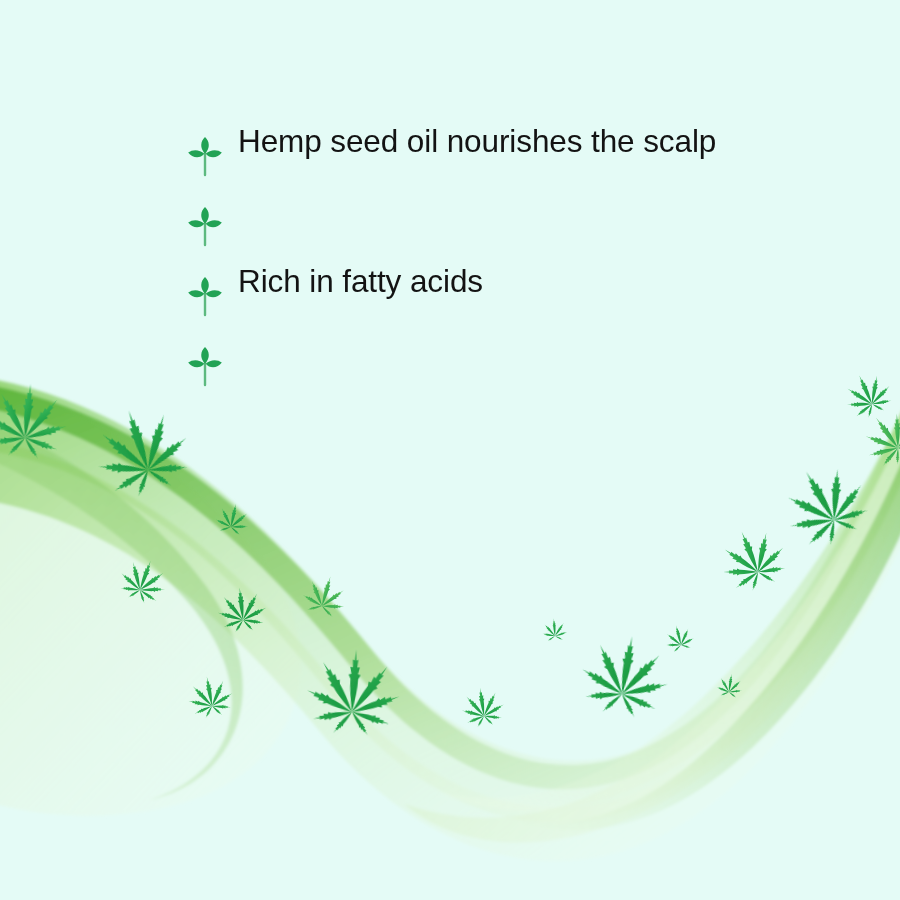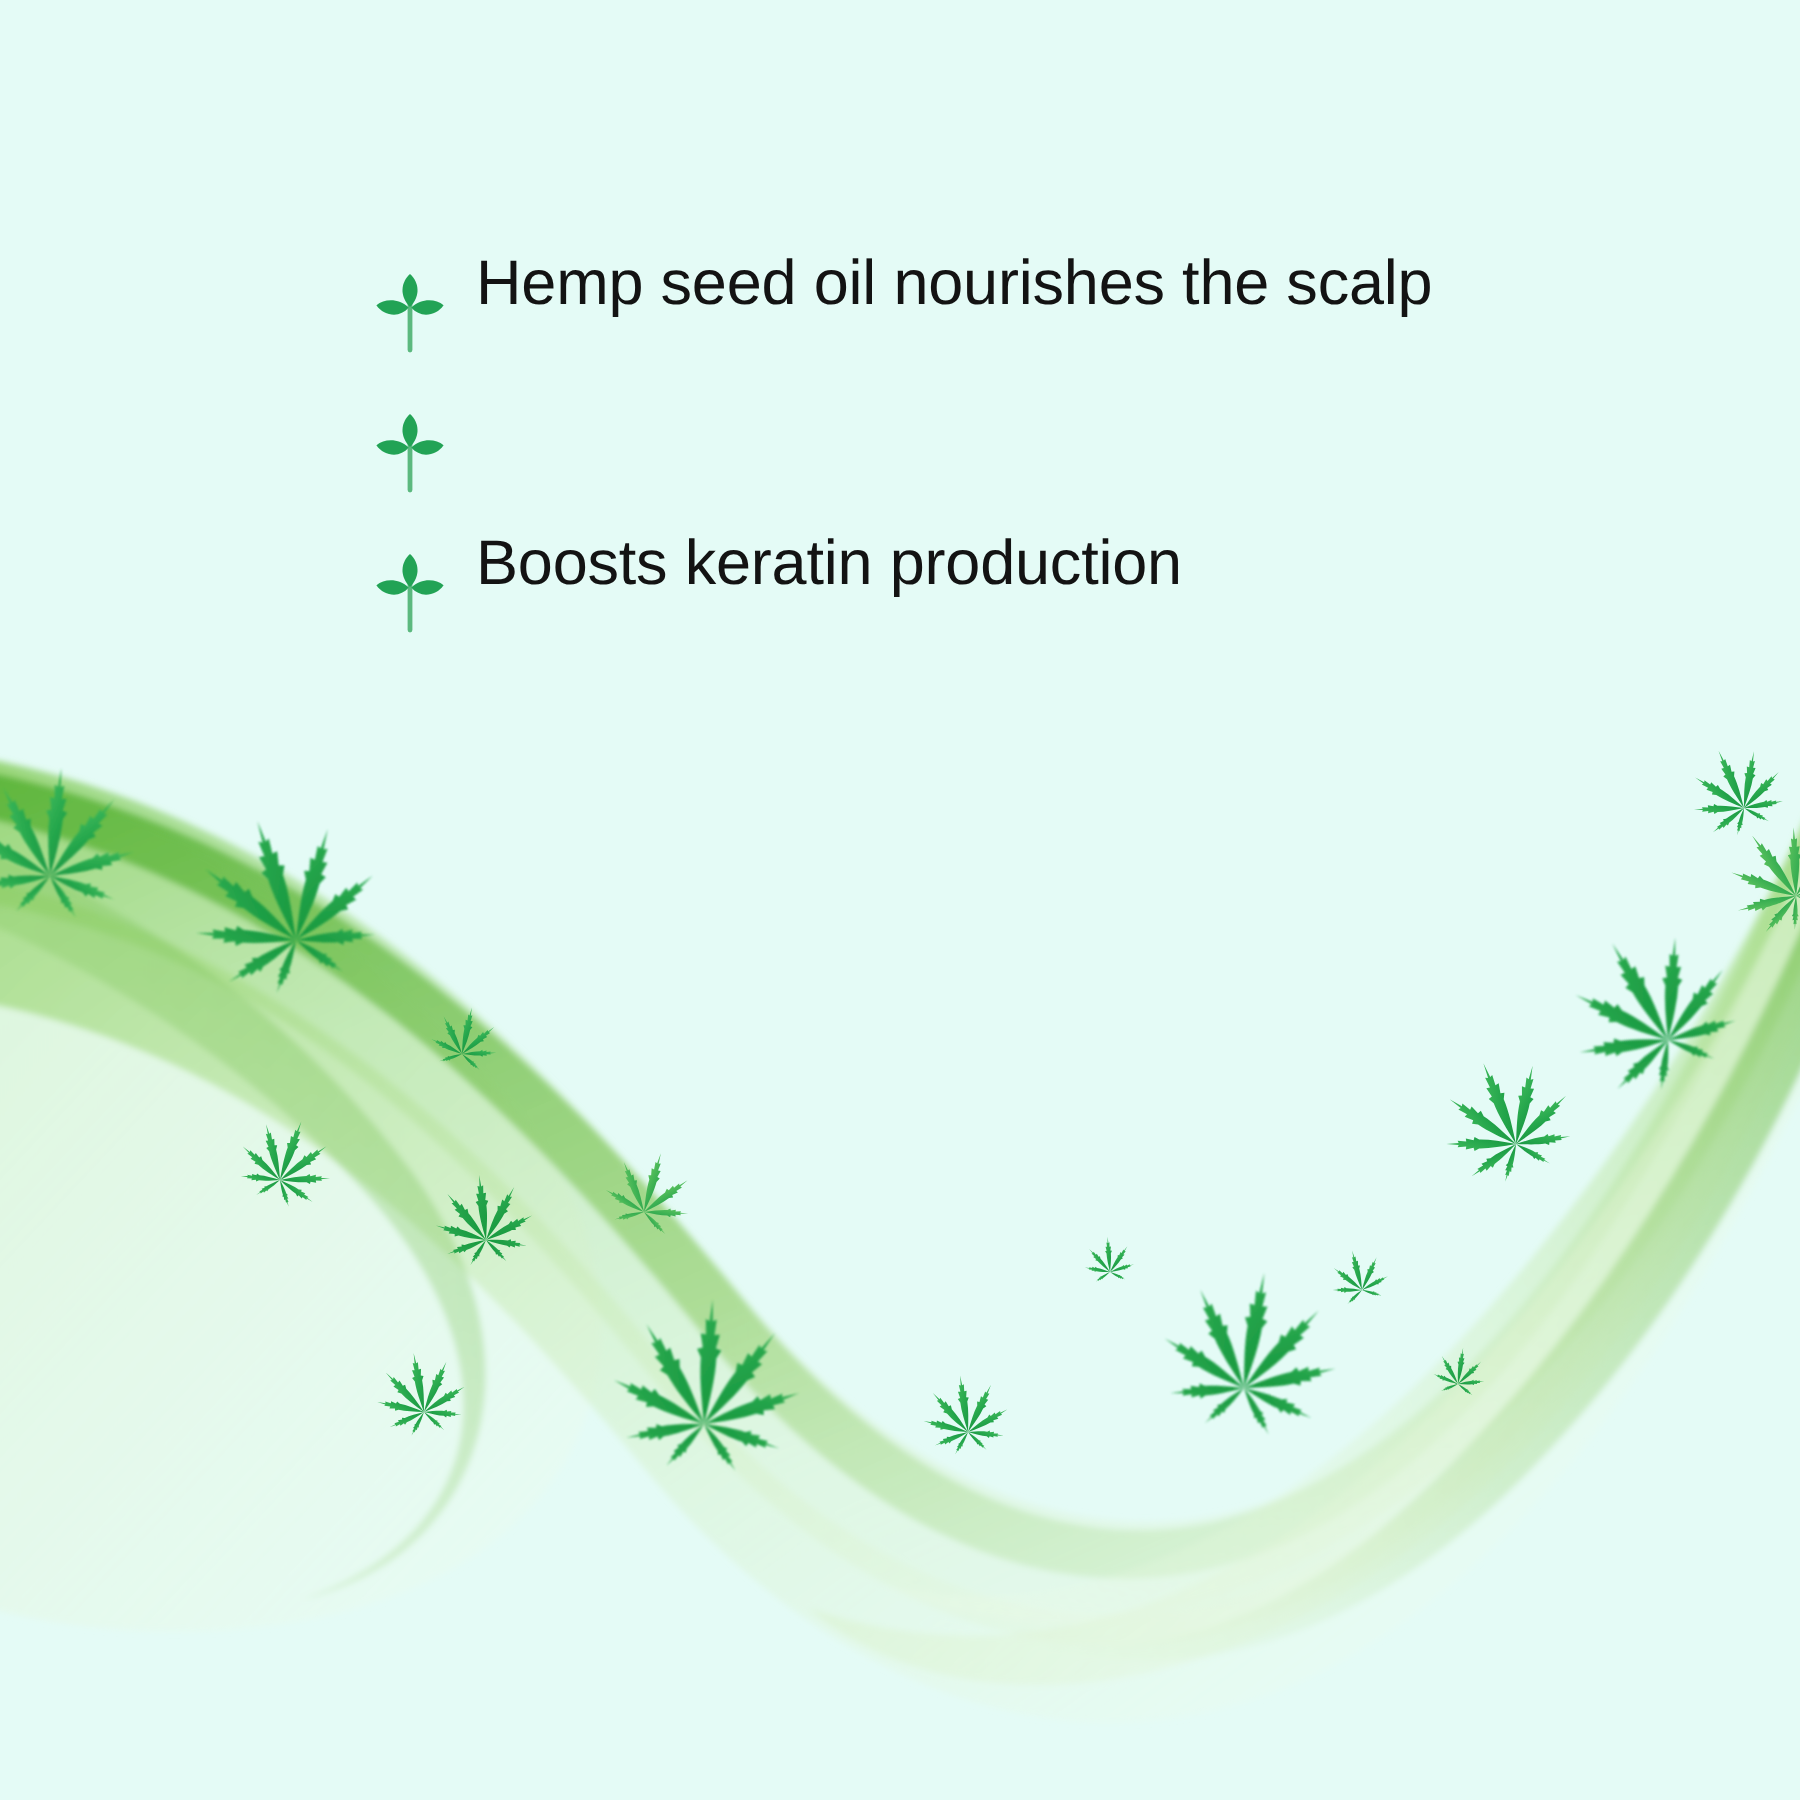--- a/index.html
+++ b/index.html
@@ -267,27 +267,37 @@
       <span class="sprout-wrap">
         <svg width="38" height="46" viewBox="0 0 38 46" xmlns="http://www.w3.org/2000/svg" aria-hidden="true">
           <path d="M19,44 L19,18" stroke="#5cb97f" stroke-width="2.4" stroke-linecap="round" fill="none"></path>
           <path d="M19,6 C23.5,10 24.5,17 19,22.5 C13.5,17 14.5,10 19,6 Z" fill="#22a355"></path>
           <path d="M18.3,22.8 C13.6,18.2 6.4,18.2 2.2,21.6 C6.0,27.1 14.0,28.2 18.3,22.8 Z" fill="#22a355"></path>
           <path d="M19.7,22.8 C24.4,18.2 31.6,18.2 35.8,21.6 C32.0,27.1 24.0,28.2 19.7,22.8 Z" fill="#22a355"></path>
         </svg>
       </span>
     </div>
 
-
     <div class="benefit-row">
       <span class="sprout-wrap">
         <svg width="38" height="46" viewBox="0 0 38 46" xmlns="http://www.w3.org/2000/svg" aria-hidden="true">
           <path d="M19,44 L19,18" stroke="#5cb97f" stroke-width="2.4" stroke-linecap="round" fill="none"></path>
           <path d="M19,6 C23.5,10 24.5,17 19,22.5 C13.5,17 14.5,10 19,6 Z" fill="#22a355"></path>
           <path d="M18.3,22.8 C13.6,18.2 6.4,18.2 2.2,21.6 C6.0,27.1 14.0,28.2 18.3,22.8 Z" fill="#22a355"></path>
           <path d="M19.7,22.8 C24.4,18.2 31.6,18.2 35.8,21.6 C32.0,27.1 24.0,28.2 19.7,22.8 Z" fill="#22a355"></path>
         </svg>
       </span>
-      <span class="benefit-text">Boosts keratin production</span>
+      <span class="benefit-text">Rich in fatty acids</span>
+    </div>
+
+    <div class="benefit-row">
+      <span class="sprout-wrap">
+        <svg width="38" height="46" viewBox="0 0 38 46" xmlns="http://www.w3.org/2000/svg" aria-hidden="true">
+          <path d="M19,44 L19,18" stroke="#5cb97f" stroke-width="2.4" stroke-linecap="round" fill="none"></path>
+          <path d="M19,6 C23.5,10 24.5,17 19,22.5 C13.5,17 14.5,10 19,6 Z" fill="#22a355"></path>
+          <path d="M18.3,22.8 C13.6,18.2 6.4,18.2 2.2,21.6 C6.0,27.1 14.0,28.2 18.3,22.8 Z" fill="#22a355"></path>
+          <path d="M19.7,22.8 C24.4,18.2 31.6,18.2 35.8,21.6 C32.0,27.1 24.0,28.2 19.7,22.8 Z" fill="#22a355"></path>
+        </svg>
+      </span>
     </div>
 
   </div>
 </div>
 
 </body></html>

